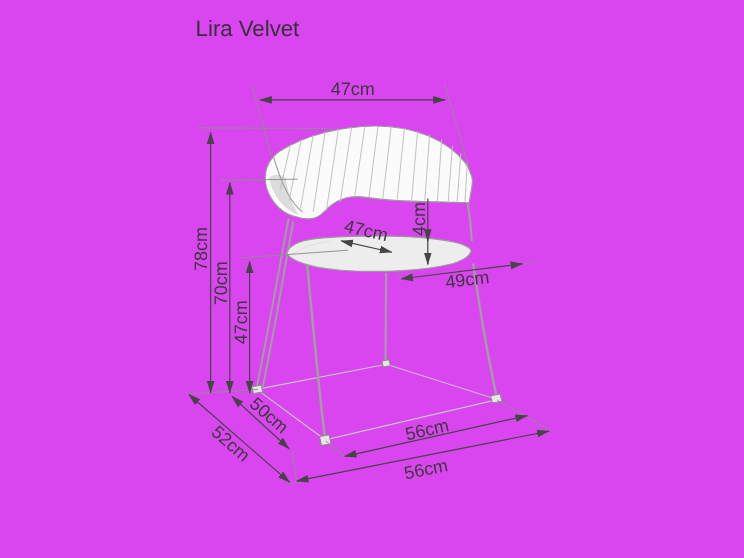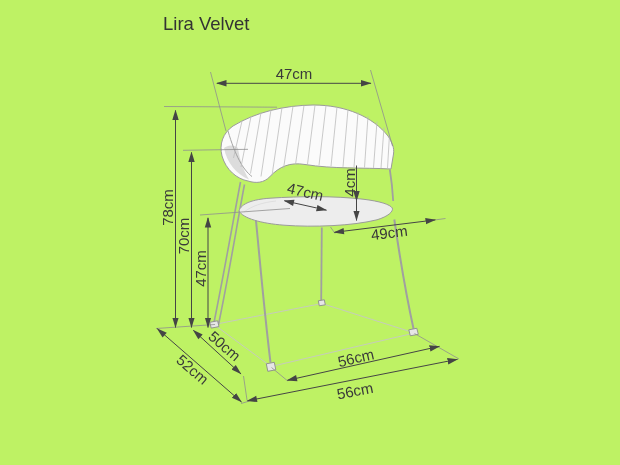--- a/index.html
+++ b/index.html
@@ -1,16 +1,16 @@
 <!DOCTYPE html>
 <html><head>
 <meta charset="utf-8">
 <style>
   html,body{margin:0;padding:0;background:#fff;}
-  #stage{position:relative;width:620px;height:465px;background:#bef264;overflow:hidden;
+  #stage{position:relative;width:620px;height:465px;background:#d946ef;overflow:hidden;
          font-family:"Liberation Sans",sans-serif;}
   svg{display:block}
   .dimtext{font-family:"Liberation Sans",sans-serif;font-size:15px;fill:#3a3a3a;}
   .titletext{font-family:"Liberation Sans",sans-serif;font-size:18.5px;fill:#333;}
 </style>
 </head>
 <body>
 
 <div id="stage">
 <svg width="620" height="465" viewBox="0 0 620 465">

